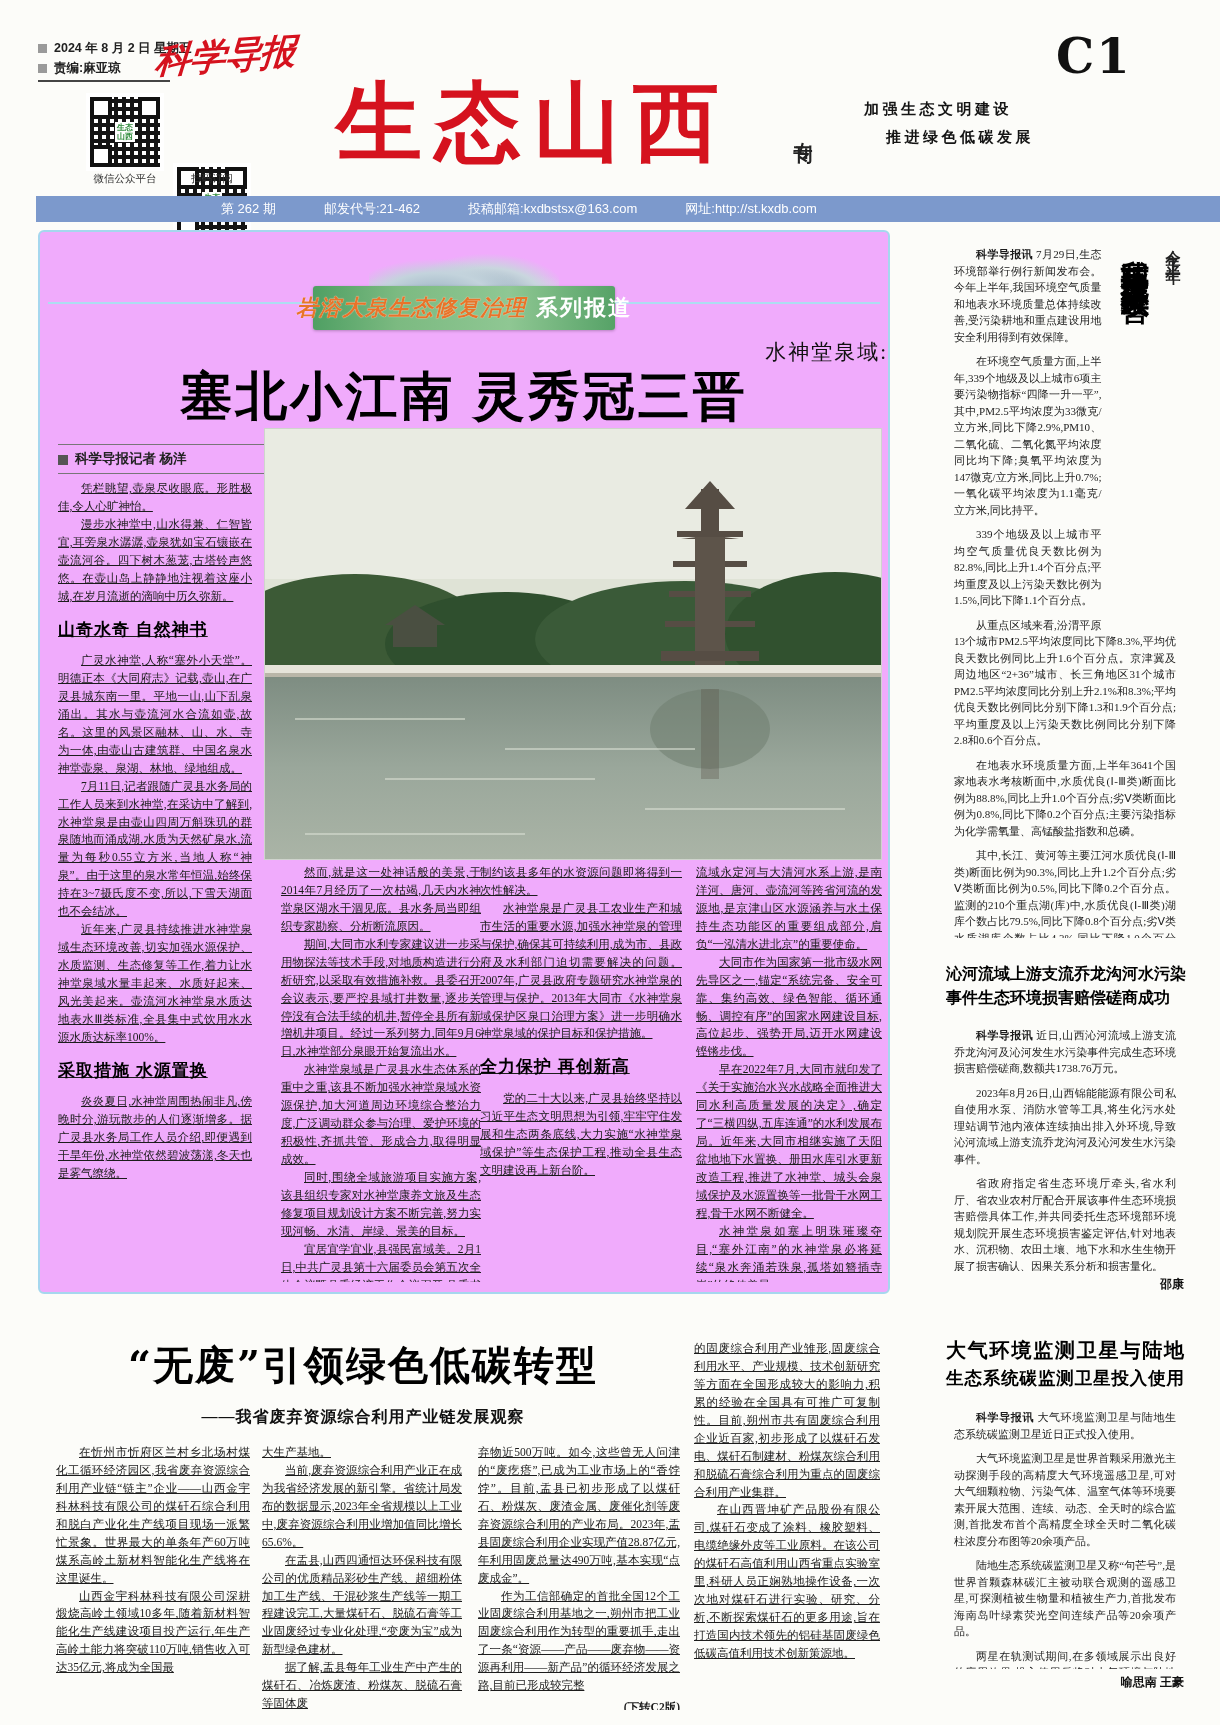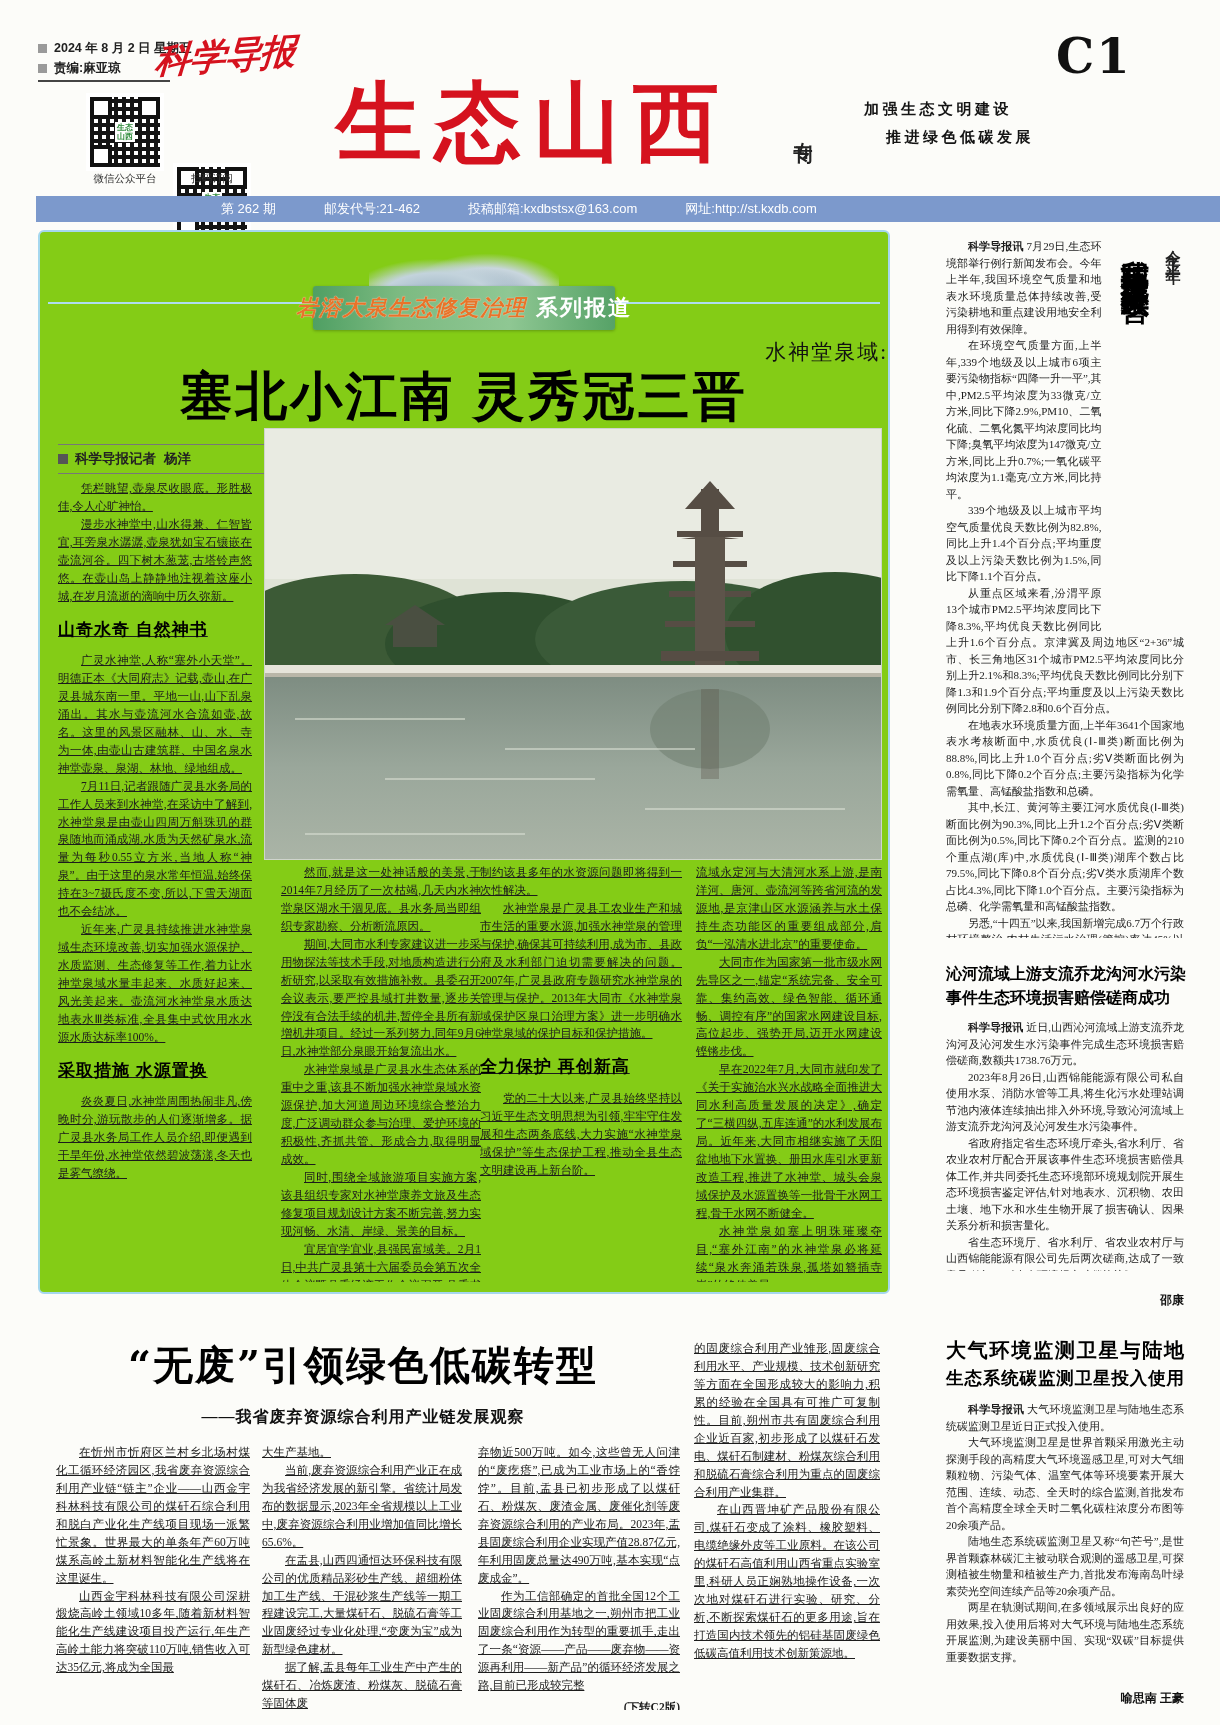--- a/index.html
+++ b/index.html
@@ -23,60 +23,60 @@
   .qr-cap{font-family:"Liberation Sans",sans-serif;font-size:10.5px;color:#333;text-align:center;}
   .paper-title{font-family:"DejaVu Serif",serif;font-weight:bold;font-size:86px;color:#d5121e;
                letter-spacing:13px;line-height:92px;white-space:nowrap;}
   .zhuankan{writing-mode:vertical-rl;font-family:"Liberation Sans",sans-serif;font-size:19px;
             letter-spacing:4px;color:#222;font-weight:600;}
   .slogan{font-size:15px;letter-spacing:3.5px;color:#141414;font-weight:600;white-space:nowrap;}
   .pageno{font-family:"DejaVu Serif",serif;font-weight:bold;font-size:48px;letter-spacing:2px;color:#111;}
   .infobar{background:#7c99cc;color:#fff;font-size:13px;font-family:"Liberation Sans",sans-serif;
            display:flex;align-items:center;padding-left:185px;gap:48px;white-space:nowrap;}
   
-  .mainbox{border:2px solid #a6d7ee;border-radius:6px;background:#84cc16;}
+  .mainbox{border:2px solid #a6d7ee;border-radius:6px;background:#f0abfc;}
   .hline{height:2px;background:#aeddf1;}
   .badge-wrap{left:50%;transform:translateX(-50%);text-align:center;}
   .badge-mtn{width:190px;height:52px;margin:0 auto;background:
       radial-gradient(ellipse 60% 90% at 35% 100%,#9db4c4 0%,#c3d3dc 45%,rgba(255,255,255,0) 75%),
       radial-gradient(ellipse 55% 100% at 62% 100%,#8aa3b5 0%,#c9d6de 50%,rgba(255,255,255,0) 78%),
       radial-gradient(ellipse 80% 60% at 50% 100%,#dfe8ec 0%,rgba(255,255,255,0) 80%);}
   .badge-banner{width:302px;height:44px;margin:-8px auto 0;border-radius:3px;position:relative;
       background:linear-gradient(90deg,#4f9f63,#7cba81 28%,#8fc793 65%,#56a267);
       display:flex;align-items:center;justify-content:center;gap:10px;
       box-shadow:0 1px 3px rgba(0,0,0,.25);}
   .badge-script{font-family:"DejaVu Serif",serif;font-style:italic;font-weight:bold;font-size:22px;
       color:#e8742a;text-shadow:0 0 1px #fff;letter-spacing:1px;white-space:nowrap;}
   .badge-label{font-family:"Liberation Sans",sans-serif;font-weight:bold;font-size:22px;color:#fff;
       letter-spacing:2px;white-space:nowrap;}
   .kicker{font-size:21px;letter-spacing:2px;text-align:right;color:#111;}
   .headline{font-family:"Liberation Sans",sans-serif;font-weight:bold;font-size:52px;letter-spacing:3px;
             text-align:center;color:#000;white-space:nowrap;}
   .byline-box{border-top:1.5px solid #777;border-bottom:1.5px solid #777;padding:5px 0;
-              font-family:Liberation Mono, monospace;font-size:13.5px;font-weight:bold;color:#222;}
+              font-family:Liberation Serif, serif;font-size:13.5px;font-weight:bold;color:#222;}
   .byline-box .sq{width:10px;height:10px;background:#555;}
   
   .photo{overflow:hidden;border:1px solid #cfd4cd;background:#e8eae1;}
   
   .ncol{overflow:hidden;font-size:11.5px;line-height:1.56;text-align:justify;color:#1c1c1c;text-decoration:underline;}
   .ncol .para{margin:0;text-indent:2em;}
   .ncol .para.cont{text-indent:0;}
   .ncol .col-head{font-family:"Liberation Sans",sans-serif;font-weight:bold;font-size:17px;
                   letter-spacing:1px;margin:11px 0 9px;text-indent:0;color:#000;}
   .ncol .para.turn-note{text-align:right;font-weight:bold;text-indent:0;margin-top:4px;}
   
   .rcol{font-size:11px;line-height:1.5;text-align:justify;color:#1c1c1c;}
-  .rcol .para{margin:0;text-indent:2em;}
+  .rcol .para{margin:8px;text-indent:2em;}
   .vt-wrap{float:right;writing-mode:vertical-rl;height:378px;margin:0 0 10px 12px;}
   .vt-kicker{font-size:15px;letter-spacing:5px;color:#222;font-weight:600;
              font-family:"Liberation Sans",sans-serif;margin-block-end:6px;}
   .vt-title{font-family:"Liberation Sans",sans-serif;font-weight:bold;font-size:28px;
             letter-spacing:3px;color:#000;margin-block-start:6px;}
   .r-byline{text-align:right;font-weight:bold;font-family:"Liberation Sans",sans-serif;
-            font-size:12px;margin-top:21px;color:#111;}
+            font-size:12px;margin-top:5px;color:#111;}
   .r-headline{font-family:"Liberation Sans",sans-serif;font-weight:bold;color:#000;line-height:1.5;}
   .r-headline .hl{white-space:nowrap;}
   .jline{text-align:justify;text-align-last:justify;}
   
   .b-title{font-family:"DejaVu Serif",serif;font-weight:bold;font-size:40px;letter-spacing:2px;
            text-align:center;color:#000;white-space:nowrap;}
   .b-sub{font-size:16px;text-align:center;letter-spacing:1px;color:#111;margin-top:14px;font-weight:600;}
 </style>
 </head>
 <body>

